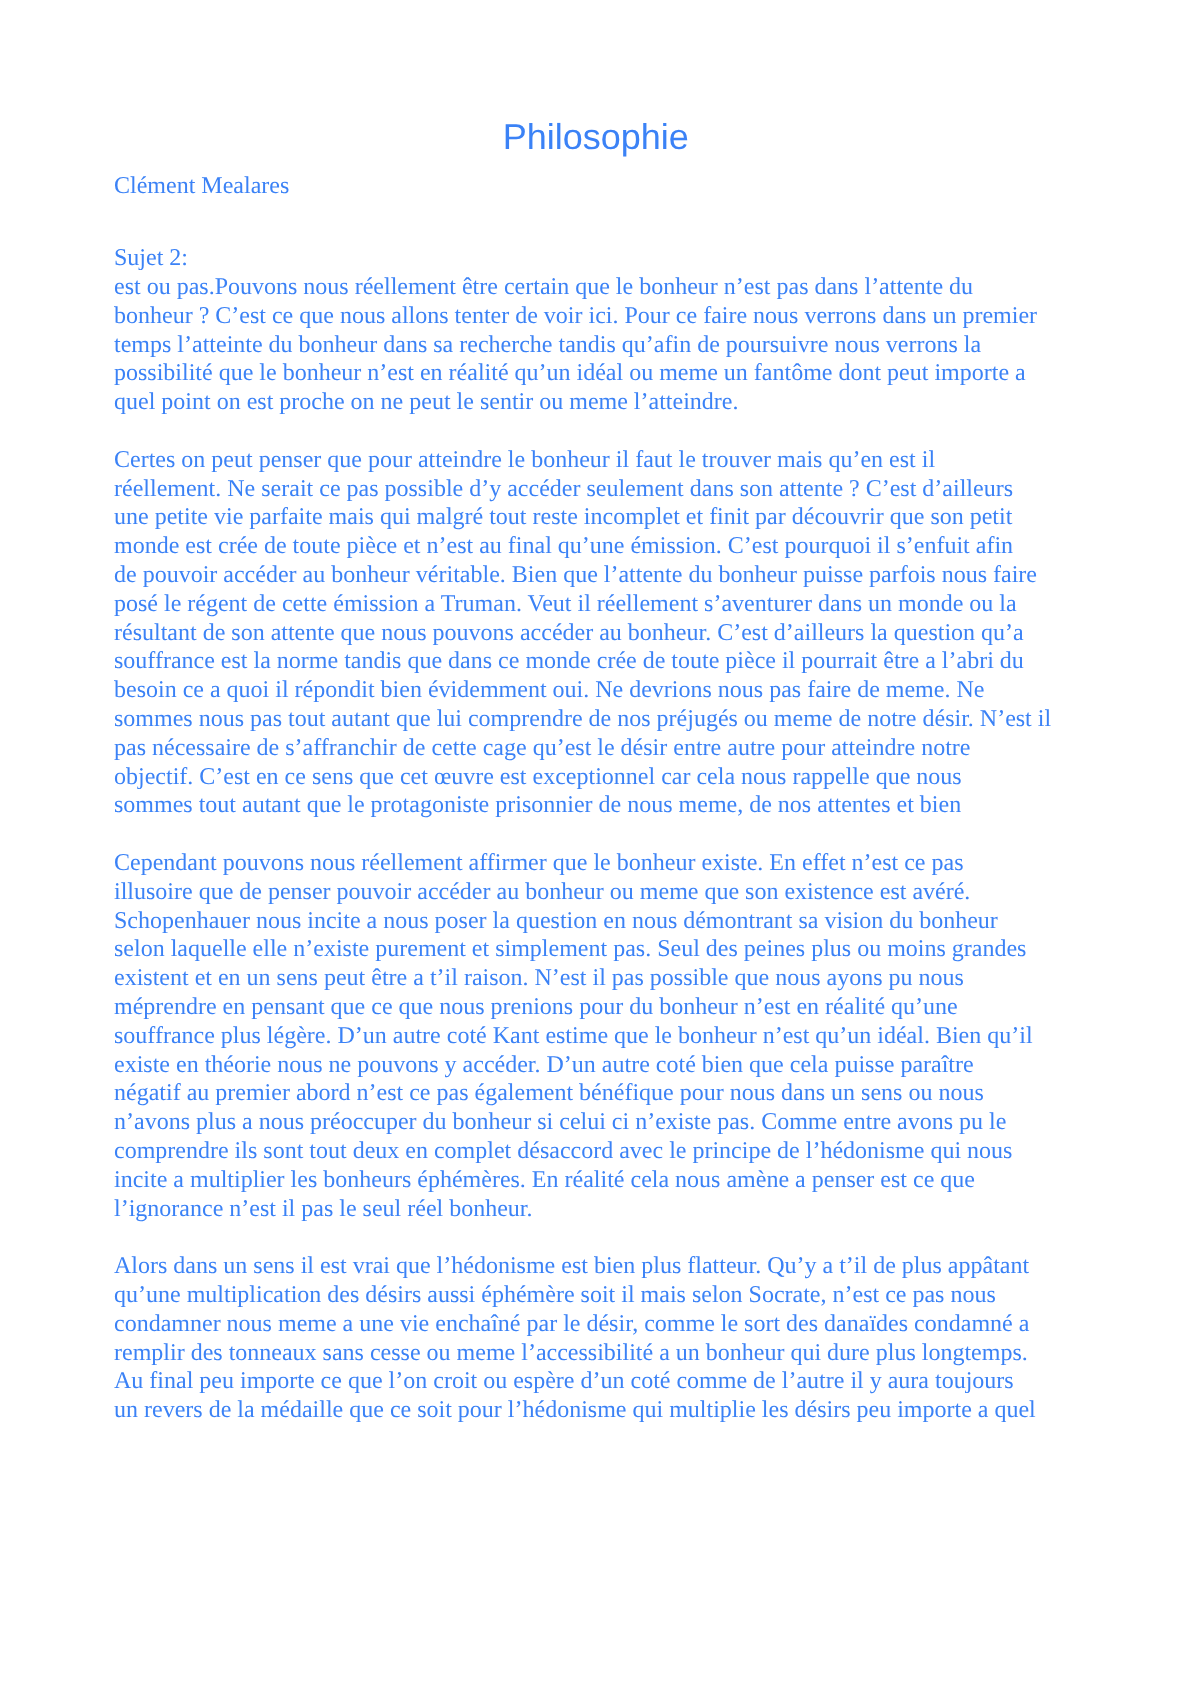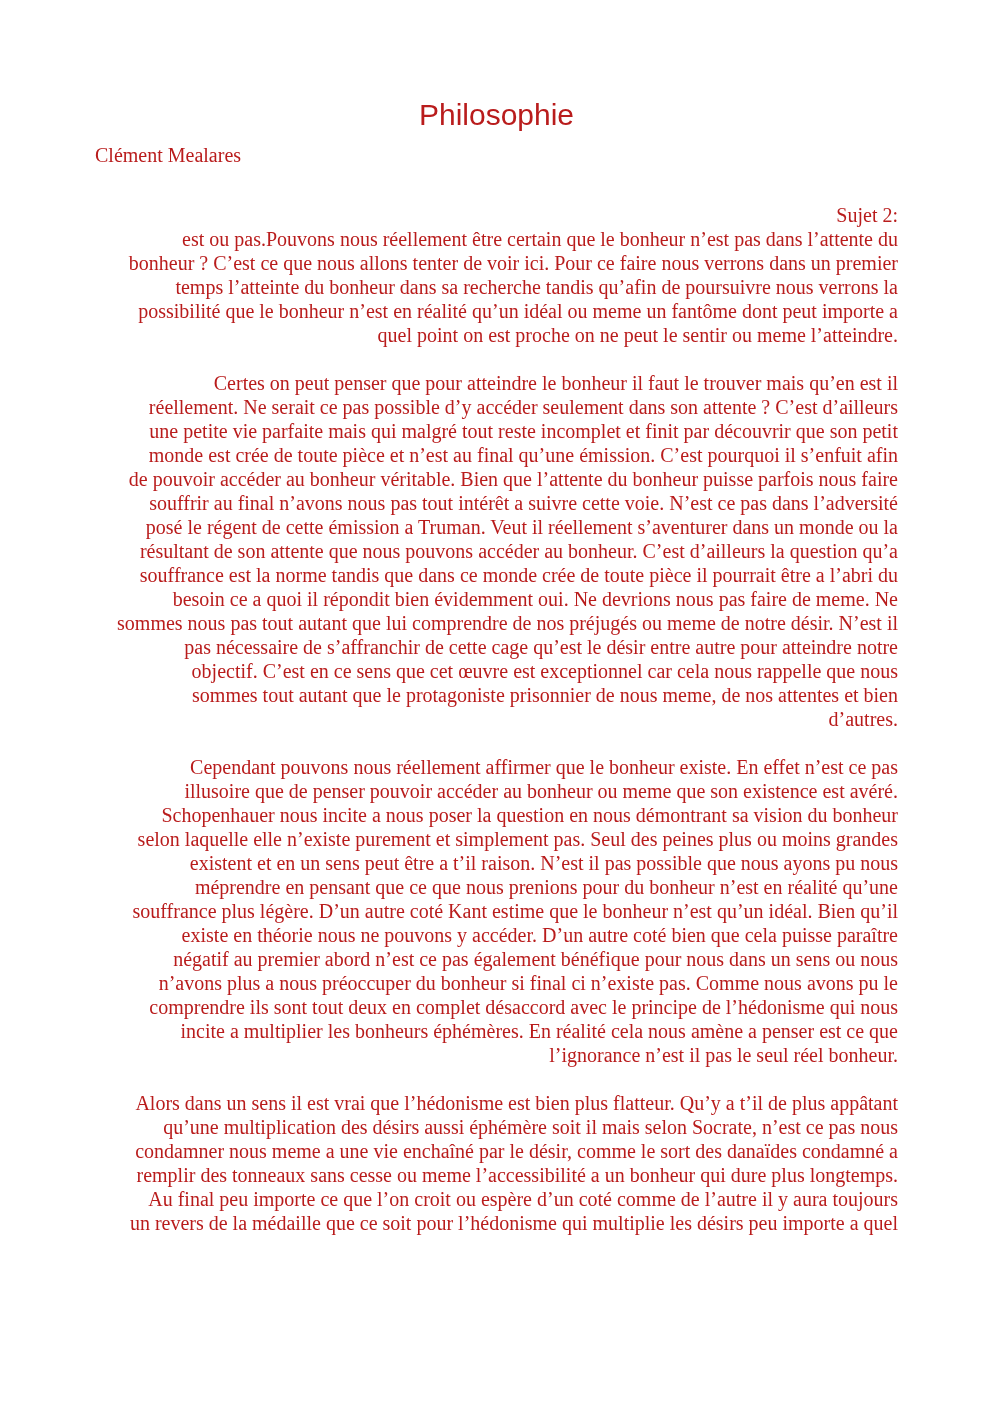--- a/index.html
+++ b/index.html
@@ -5,41 +5,40 @@
   html, body {
     margin: 0;
     padding: 0;
     background: #ffffff;
   }
   .page {
     position: relative;
     width: 993px;
     height: 1404px;
     background: #ffffff;
-    color: #b91c1c;
+    color: #3b82f6;
     overflow: hidden;
     font-family: "Liberation Serif", serif;
   }
   .page-title {
     margin: 98px 0 0 0;
     padding: 0;
     text-align: center;
     font-family: "Liberation Sans", sans-serif;
     font-weight: normal;
     font-size: 30px;
     line-height: 34px;
   }
   .author {
     margin: 11px 0 16px 95px;
     font-size: 20px;
     line-height: 24px;
   }
   .doc-body {
     margin: 36px 95px 0 95px;
-    text-align: right;
   }
   .paragraph {
     margin: 0 0 24px 0;
   }
   .text-line {
     font-size: 20px;
     line-height: 24px;
     height: 24px;
     white-space: pre;
   }
@@ -58,42 +57,40 @@
         <div class="text-line">temps l’atteinte du bonheur dans sa recherche tandis qu’afin de poursuivre nous verrons la</div>
         <div class="text-line">possibilité que le bonheur n’est en réalité qu’un idéal ou meme un fantôme dont peut importe a</div>
         <div class="text-line">quel point on est proche on ne peut le sentir ou meme l’atteindre.</div>
       </div>
       <div class="paragraph">
         <div class="text-line">Certes on peut penser que pour atteindre le bonheur il faut le trouver mais qu’en est il</div>
         <div class="text-line">réellement. Ne serait ce pas possible d’y accéder seulement dans son attente ? C’est d’ailleurs</div>
         <div class="text-line">une petite vie parfaite mais qui malgré tout reste incomplet et finit par découvrir que son petit</div>
         <div class="text-line">monde est crée de toute pièce et n’est au final qu’une émission. C’est pourquoi il s’enfuit afin</div>
         <div class="text-line">de pouvoir accéder au bonheur véritable. Bien que l’attente du bonheur puisse parfois nous faire</div>
-        <div class="text-line">souffrir au final n’avons nous pas tout intérêt a suivre cette voie. N’est ce pas dans l’adversité</div>
         <div class="text-line">posé le régent de cette émission a Truman. Veut il réellement s’aventurer dans un monde ou la</div>
         <div class="text-line">résultant de son attente que nous pouvons accéder au bonheur. C’est d’ailleurs la question qu’a</div>
         <div class="text-line">souffrance est la norme tandis que dans ce monde crée de toute pièce il pourrait être a l’abri du</div>
         <div class="text-line">besoin ce a quoi il répondit bien évidemment oui. Ne devrions nous pas faire de meme. Ne</div>
         <div class="text-line">sommes nous pas tout autant que lui comprendre de nos préjugés ou meme de notre désir. N’est il</div>
         <div class="text-line">pas nécessaire de s’affranchir de cette cage qu’est le désir entre autre pour atteindre notre</div>
         <div class="text-line">objectif. C’est en ce sens que cet œuvre est exceptionnel car cela nous rappelle que nous</div>
         <div class="text-line">sommes tout autant que le protagoniste prisonnier de nous meme, de nos attentes et bien</div>
-        <div class="text-line">d’autres.</div>
       </div>
       <div class="paragraph">
         <div class="text-line">Cependant pouvons nous réellement affirmer que le bonheur existe. En effet n’est ce pas</div>
         <div class="text-line">illusoire que de penser pouvoir accéder au bonheur ou meme que son existence est avéré.</div>
         <div class="text-line">Schopenhauer nous incite a nous poser la question en nous démontrant sa vision du bonheur</div>
         <div class="text-line">selon laquelle elle n’existe purement et simplement pas. Seul des peines plus ou moins grandes</div>
         <div class="text-line">existent et en un sens peut être a t’il raison. N’est il pas possible que nous ayons pu nous</div>
         <div class="text-line">méprendre en pensant que ce que nous prenions pour du bonheur n’est en réalité qu’une</div>
         <div class="text-line">souffrance plus légère. D’un autre coté Kant estime que le bonheur n’est qu’un idéal. Bien qu’il</div>
         <div class="text-line">existe en théorie nous ne pouvons y accéder. D’un autre coté bien que cela puisse paraître</div>
         <div class="text-line">négatif au premier abord n’est ce pas également bénéfique pour nous dans un sens ou nous</div>
-        <div class="text-line">n’avons plus a nous préoccuper du bonheur si final ci n’existe pas. Comme nous avons pu le</div>
+        <div class="text-line">n’avons plus a nous préoccuper du bonheur si celui ci n’existe pas. Comme entre avons pu le</div>
         <div class="text-line">comprendre ils sont tout deux en complet désaccord avec le principe de l’hédonisme qui nous</div>
         <div class="text-line">incite a multiplier les bonheurs éphémères. En réalité cela nous amène a penser est ce que</div>
         <div class="text-line">l’ignorance n’est il pas le seul réel bonheur.</div>
       </div>
       <div class="paragraph">
         <div class="text-line">Alors dans un sens il est vrai que l’hédonisme est bien plus flatteur. Qu’y a t’il de plus appâtant</div>
         <div class="text-line">qu’une multiplication des désirs aussi éphémère soit il mais selon Socrate, n’est ce pas nous</div>
         <div class="text-line">condamner nous meme a une vie enchaîné par le désir, comme le sort des danaïdes condamné a</div>
         <div class="text-line">remplir des tonneaux sans cesse ou meme l’accessibilité a un bonheur qui dure plus longtemps.</div>
         <div class="text-line">Au final peu importe ce que l’on croit ou espère d’un coté comme de l’autre il y aura toujours</div>

